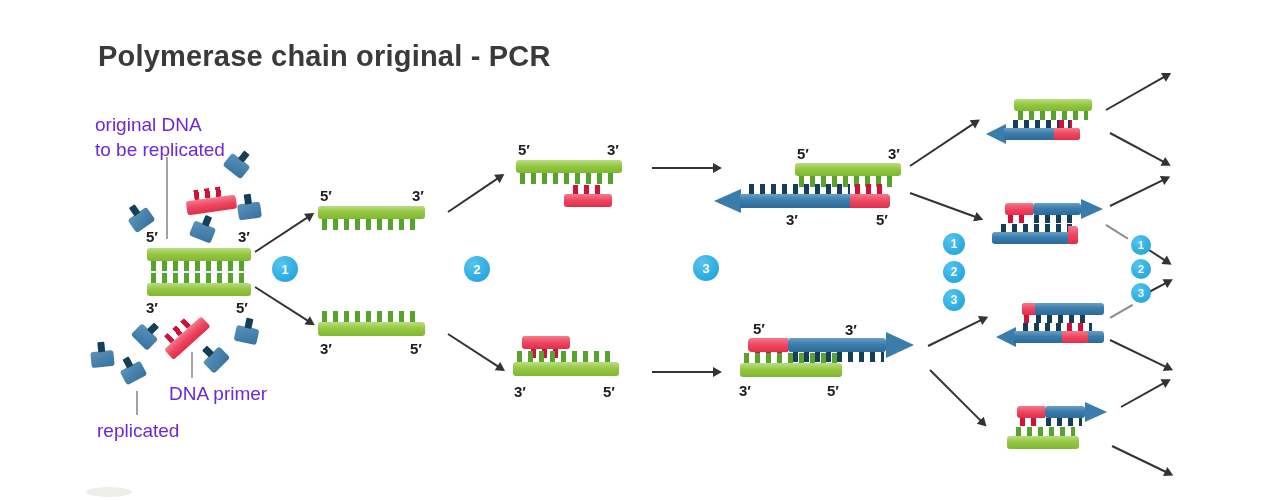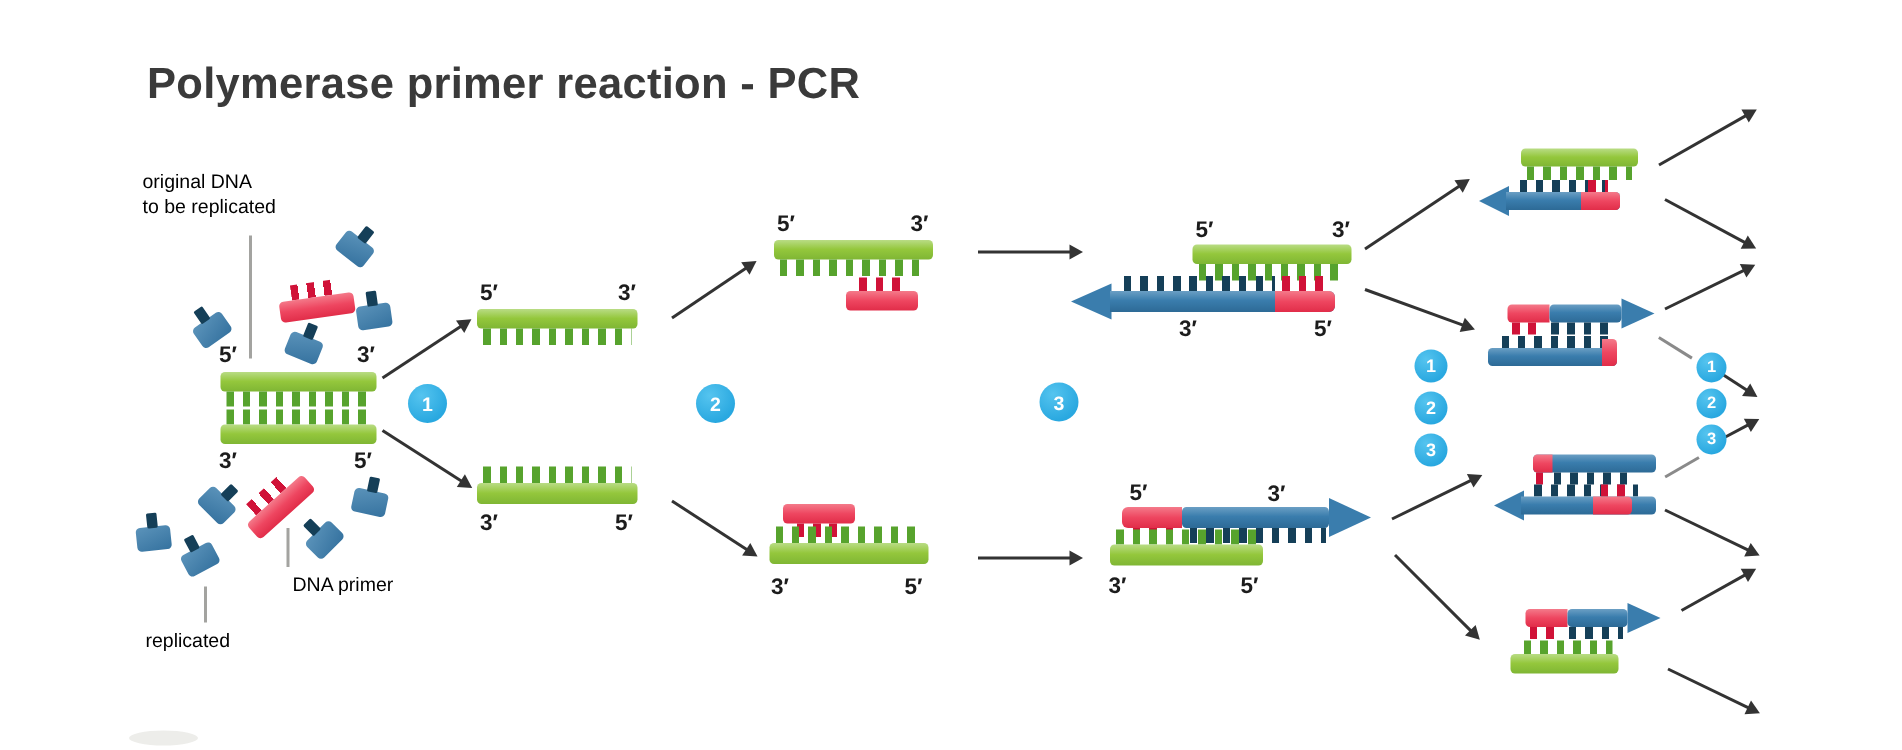--- a/index.html
+++ b/index.html
@@ -1,20 +1,20 @@
 <!DOCTYPE html>
 <html style="--green-strand: #94c73c; --green-teeth: #57a32d; --blue-strand: #3a7dad; --blue-teeth: #153f58; --red-primer: #ee4660; --red-teeth: #d01238; --cycle-circle: #29a8e0; --arrow: #333333; --text: #3b3b3c;"><head>
 <meta charset="utf-8">
 <style>
   html,body{margin:0;padding:0;background:#fff;}
   #canvas{position:relative;width:1268px;height:500px;background:#fff;overflow:hidden;
           font-family:"Liberation Sans",sans-serif;}
   .title{position:absolute;left:98px;top:40px;font-size:29px;font-weight:bold;
          color:#3a3a3a;letter-spacing:.2px;}
-  .cap{position:absolute;font-size:13px;line-height:1.32;color:#000000;white-space:pre-line;}
+  .cap{position:absolute;font-size:19px;line-height:1.32;color:#6d28d9;white-space:pre-line;}
   .pl{position:absolute;font-size:15px;font-weight:bold;color:#1c1c1c;}
   .ln{position:absolute;width:2px;background:#a3a3a0;}
   .arr{position:absolute;height:2px;background:#333;transform-origin:0 50%;}
   .arr::after{content:"";position:absolute;right:-8px;top:-4px;width:0;height:0;
               border-left:9px solid #333;border-top:5px solid transparent;border-bottom:5px solid transparent;}
   .lnk{position:absolute;height:1.6px;background:#8a8a8a;transform-origin:0 50%;}
   .circ{position:absolute;border-radius:50%;color:#fff;display:flex;align-items:center;justify-content:center;
         font-weight:bold;background:radial-gradient(circle at 35% 30%,#55c4ef,var(--cycle-circle,#29a8e0) 72%);}
   .bar{position:absolute;border-radius:3px;}
   .bg{background:linear-gradient(180deg,#b9dc85,var(--green-strand,#94c73c) 48%,#7fb634);}
@@ -35,21 +35,21 @@
               background:var(--blue-teeth,#174a63);border-radius:1px;}
   .primer{position:absolute;width:50px;height:27px;}
   .smudge{position:absolute;left:86px;top:487px;width:46px;height:10px;border-radius:50%;
           background:#ededea;}
 </style>
 </head>
 <body>
 
 <div id="canvas">
 
-  <div class="title">Polymerase primer reaction - PCR</div>
+  <div class="title">Polymerase chain original - PCR</div>
 
   <div>
     <div class="cap" style="left:95px;top:112px;">original DNA
 to be replicated</div>
     <div class="ln" style="left:166px;top:157px;height:82px;"></div>
 
     <div class="nuc" style="left:225px;top:158px;transform:rotate(38deg);"></div>
     <div class="nuc" style="left:238px;top:203px;transform:rotate(-8deg);"></div>
     <div class="nuc" style="left:130px;top:212px;transform:rotate(-35deg);"></div>
     <div class="nuc" style="left:191px;top:224px;transform:rotate(22deg);"></div>
@@ -73,21 +73,21 @@
       <div class="teeth tg" style="left:151px;top:261px;width:96px;height:10px;"></div>
       <div class="teeth tg" style="left:151px;top:273px;width:96px;height:10px;"></div>
       <div class="bar bg" style="left:147px;top:283px;width:104px;height:13px;"></div>
     </div>
     <span class="pl" style="left:146px;top:228px;">5′</span>
     <span class="pl" style="left:238px;top:228px;">3′</span>
     <span class="pl" style="left:146px;top:299px;">3′</span>
     <span class="pl" style="left:236px;top:299px;">5′</span>
 
     <div class="ln" style="left:191px;top:352px;height:26px;"></div>
-    <div class="cap" style="left:195px;top:381px;">DNA primer</div>
+    <div class="cap" style="left:169px;top:381px;">DNA primer</div>
     <div class="ln" style="left:136px;top:391px;height:24px;"></div>
     <div class="cap" style="left:97px;top:418px;">replicated</div>
   </div>
 
   <div class="circ" style="left:272px;top:256px;width:26px;height:26px;font-size:13px;">1</div>
   <div class="arr" style="left:255px;top:251px;width:63px;transform:rotate(-33.4deg);"></div>
   <div class="arr" style="left:255px;top:286px;width:63px;transform:rotate(32.6deg);"></div>
 
   <div>
     <div class="bar bg" style="left:318px;top:206px;width:107px;height:13px;"></div>

